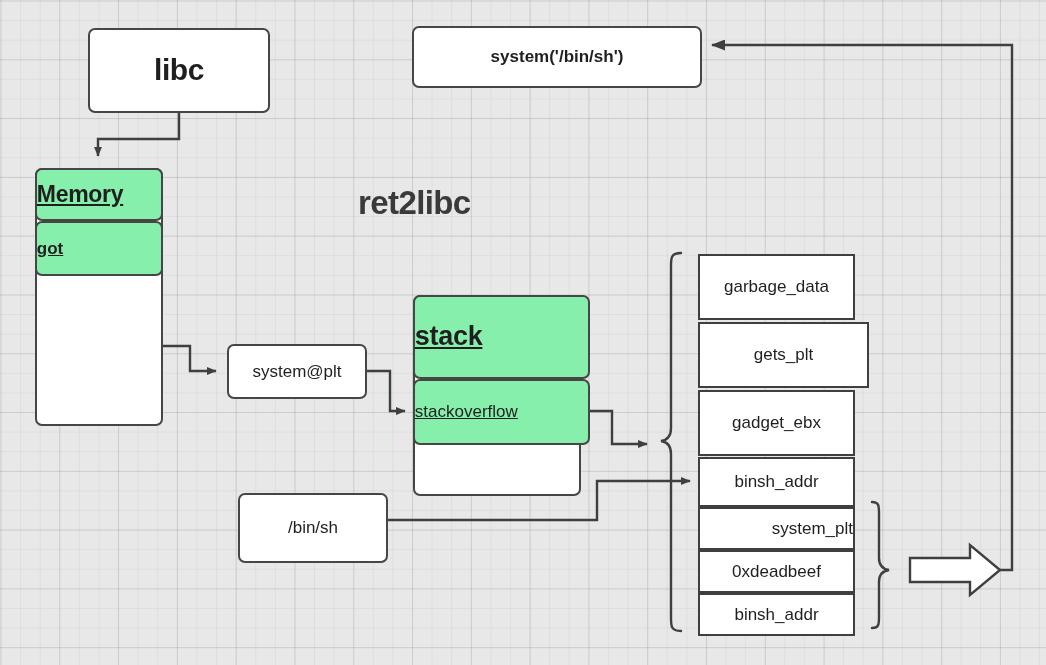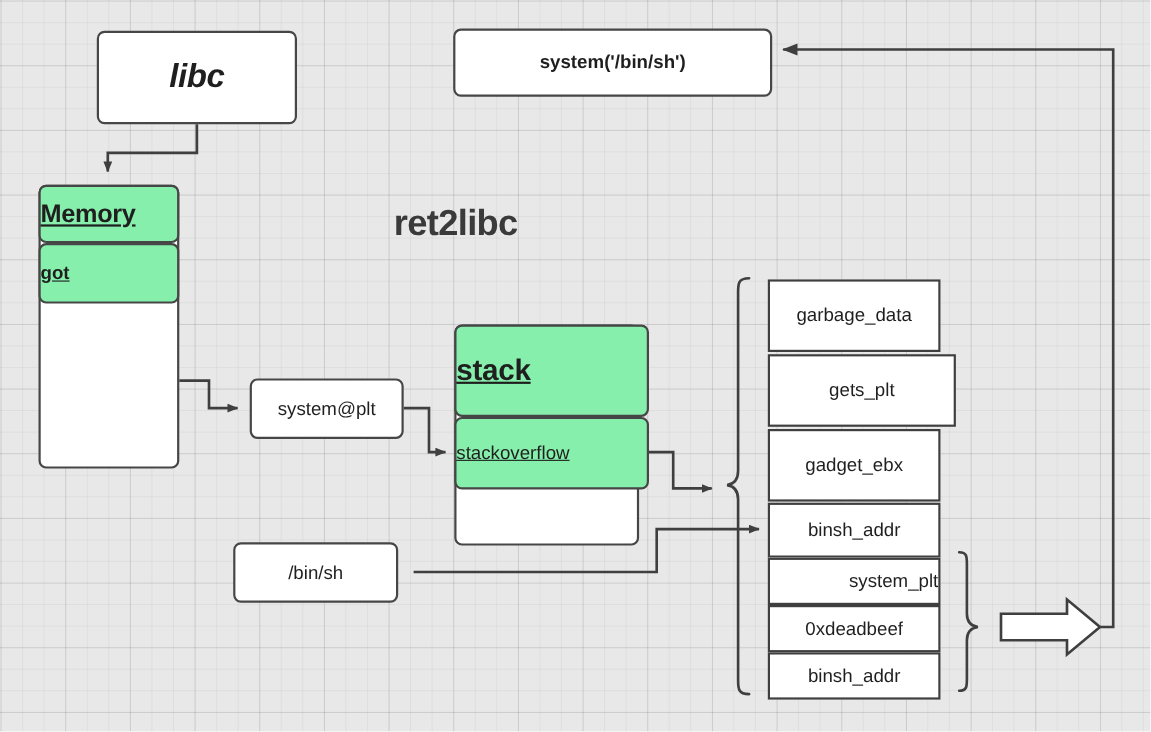--- a/index.html
+++ b/index.html
@@ -28,21 +28,21 @@
     border: 2.2px solid #464646;
     box-sizing: border-box;
     display: flex;
     align-items: center;
     justify-content: center;
     color: #1f1f1f;
     text-align: center;
     line-height: 1.15;
   }
   .rounded { border-radius: 7px; }
-  .big-title { font-size: 30px; font-weight: bold; letter-spacing: -0.4px; font-style: italic; }
+  .big-title { font-size: 30px; font-weight: bold; letter-spacing: -0.4px; }
   .mid-title { font-size: 27px; font-weight: bold; letter-spacing: -0.3px; }
   .sec-title { font-size: 23px; font-weight: bold; letter-spacing: -0.3px; }
   .plain { font-size: 17px; }
   .bold-17 { font-size: 17px; font-weight: bold; }
   .heading-text {
     position: absolute;
     font-size: 33px;
     font-weight: bold;
     color: #3a3a3a;
     letter-spacing: -0.6px;
@@ -169,21 +169,21 @@
 
   <div class="memwrap" style="left:413px; top:295px; width:168px; height:201px;">
     <div class="memrow mid-title" style="top:-2.2px; width:177px; height:84px;">
       <span>stack</span>
     </div>
     <div class="memrow plain" style="top:82px; width:177px; height:66px;">
       <span>stackoverflow</span>
     </div>
   </div>
 
-  <div class="node rounded plain" style="left:212px; top:493px; width:150px; height:55px;">
+  <div class="node rounded plain" style="left:238px; top:493px; width:150px; height:70px;">
     <span>/bin/sh</span>
   </div>
 
   <div class="stackcell" style="left:698px; top:254px; width:157px; height:66px;">
     <span>garbage_data</span>
   </div>
   <div class="stackcell" style="left:698px; top:322px; width:171px; height:66px;">
     <span>gets_plt</span>
   </div>
   <div class="stackcell" style="left:698px; top:390px; width:157px; height:66px;">

